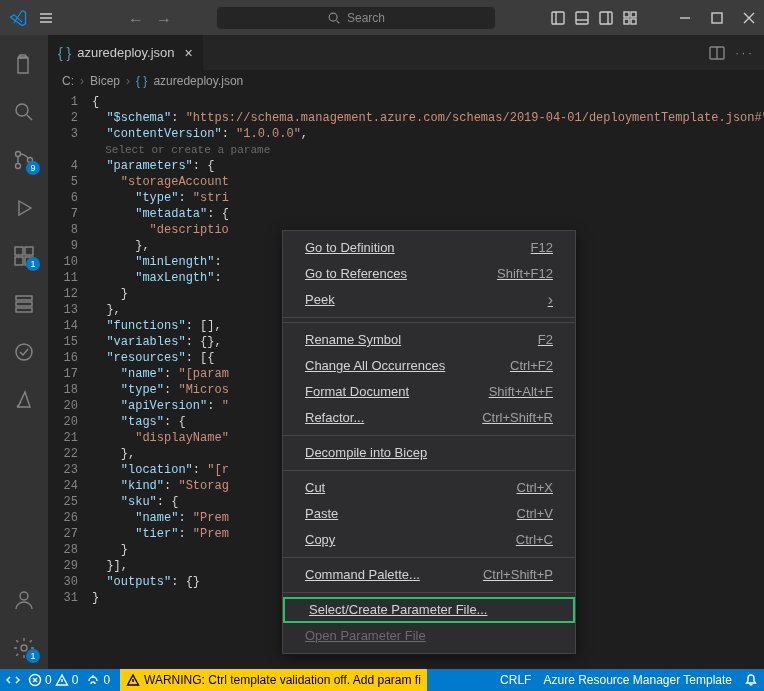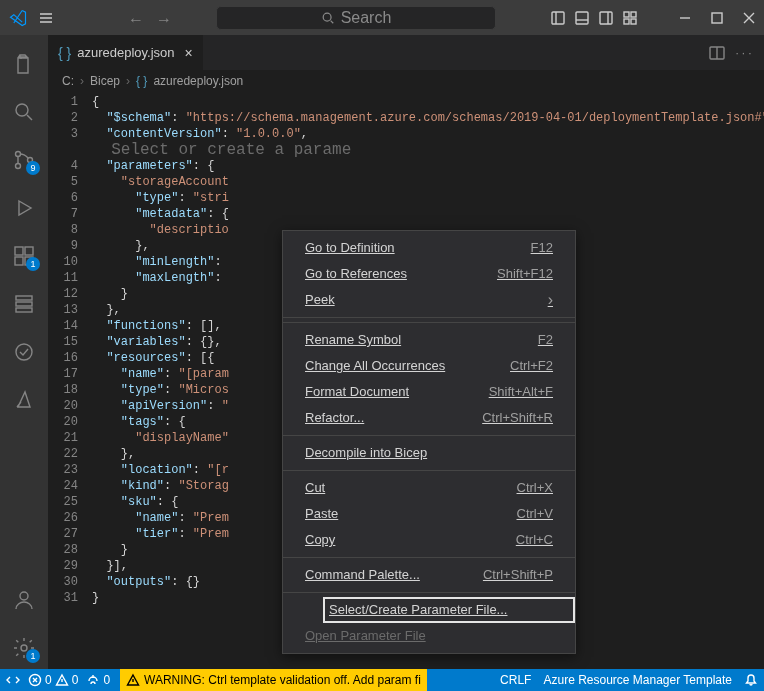--- a/index.html
+++ b/index.html
@@ -30,21 +30,21 @@
   .titlebar .search {
     flex: 0 0 280px;
     height: 24px;
     background: #252526;
     border: 1px solid #3c3c3c;
     border-radius: 5px;
     display: flex;
     align-items: center;
     justify-content: center;
     color: #8a8a8a;
-    font-size: 16px;
+    font-size: 12px;
     gap: 6px;
   }
   .titlebar-right { margin-left: auto; display: flex; gap: 10px; align-items: center; }
   .titlebar-right .layout-icons { display:flex; gap:8px; margin-right: 30px;}
   .titlebar-right .win-controls { display:flex; gap:18px; }
   .win-c { width:14px; height:14px; cursor:pointer; color:#ccc;}
   .layout-ic { width:16px; height:16px; cursor:pointer;}
   
   
   .main { flex: 1; display: flex; min-height:0;}
@@ -131,21 +131,21 @@
     padding-right: 14px;
     padding-top: 2px;
     user-select: none;
   }
   .gutter div { height: 16px; }
   .code { flex:1; padding-top:2px; white-space: pre; overflow:hidden;}
   .code div { height: 16px; }
   .t-brace { color: #d4d4d4; }
   .t-key   { color: #9cdcfe; }
   .t-str   { color: #ce9178; }
-  .t-hint  { color: #6b6b6b; font-size:16px;}
+  .t-hint  { color: #6b6b6b; font-size:11px;}
   
   
   .context-menu {
     position: absolute;
     left: 234px;
     top: 138px;
     width: 294px;
     background: #2d2d30;
     border: 1px solid #454545;
     box-shadow: 0 3px 12px rgba(0,0,0,0.5);
@@ -156,21 +156,21 @@
   }
   .cm-item {
     display: flex;
     justify-content: space-between;
     align-items: center;
     padding: 5px 22px;
     cursor: pointer;
     text-decoration: underline;
   }
   .cm-item.disabled { color: #6b6b6b; cursor: default;}
-  .cm-item.highlighted { border: 2px solid #e5e5e5; padding: 3px 4px; margin-left: 40px;}
+  .cm-item.highlighted { border: 2px solid #22c55e; padding: 3px 24px;}
   .cm-sep { height: 1px; background: #454545; margin: 4px 0; }
   .cm-kb { color: #a0a0a0; font-size: 13px; }
   .cm-sub { color:#a0a0a0; font-size:16px; line-height:12px;}
   
   
   .statusbar {
     height: 22px;
     background: #007acc;
     display: flex;
     align-items: center;

